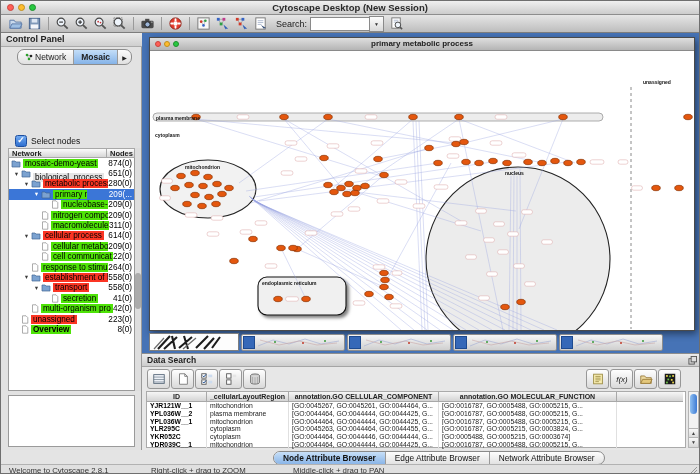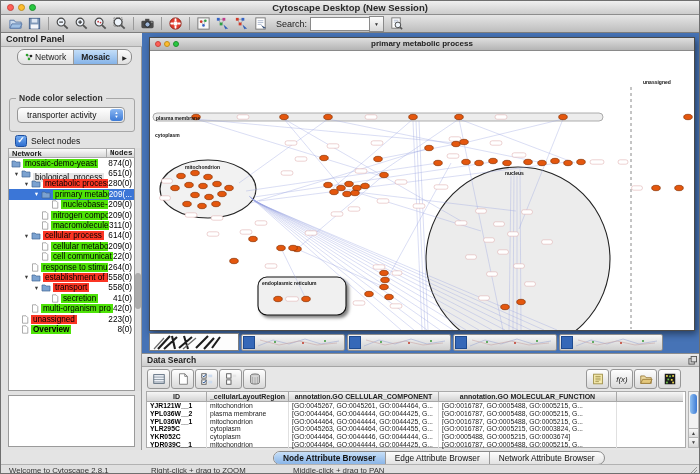--- a/index.html
+++ b/index.html
@@ -62,21 +62,21 @@
     font-size:7.5px;font-weight:bold;color:#222;padding-left:3px;box-sizing:border-box;line-height:9px;}
   #tree-wrap{position:absolute;left:7px;top:125px;width:127px;height:233px;background:#fff;
     border:1px solid #9a9a9a;border-top:none;box-sizing:border-box;overflow:hidden;}
   .tree-row{display:flex;align-items:center;height:10.4px;font-size:8.2px;padding-right:2px;}
   .tree-row.selected{background:#3b76d7;}
   .tri{flex:none;width:9px;text-align:center;font-size:5.5px;color:#3c3c3c;}
   .tree-row.selected .tri{color:#fff;}
   .t-icon{flex:none;margin-right:2px;display:flex;}
   .t-label{padding:0 2px;white-space:nowrap;overflow:hidden;flex:0 1 auto;min-width:0;color:#000;}
   .t-count{margin-left:auto;flex:none;color:#000;font-size:8.2px;}
-  .tree-row.selected .t-count{color:#fff;}
+  .tree-row.selected .t-count{color:#fff;padding-left:22px;}
   #cp-scroll{position:absolute;left:134px;top:115px;width:6px;height:243px;background:#dedede;}
   #cp-scroll-thumb{position:absolute;left:0px;top:125px;width:6px;height:36px;border-radius:3px;background:#ababab;}
   #birdseye{position:absolute;left:7px;top:362px;width:127px;height:52px;background:#fff;
     border:1px solid #9a9a9a;box-sizing:border-box;}
   
   #right{position:absolute;left:141px;top:32px;width:559px;height:417px;}
   #desktop{position:absolute;left:0;top:0;width:100%;height:320px;background:#4673b6;overflow:hidden;}
   #netwin{position:absolute;left:7px;top:4px;width:546px;height:294px;background:#fff;
     border:1px solid #4a4a4a;box-shadow:2px 3px 7px rgba(0,0,0,.45);box-sizing:border-box;}
   #netwin-titlebar{position:absolute;left:0;top:0;width:100%;height:12px;
@@ -277,37 +277,27 @@
             <circle cx="6" cy="3" r="1.3" fill="#222"></circle>
             <circle cx="4" cy="6" r="1.3" fill="#2ca02c"></circle>
         </svg>
         <span>Network</span>
       </div>
       <div class="cp-tab active">
         <span>Mosaic</span>
       </div>
       <div class="cp-tab-more">▶</div>
     </div>
-    <div id="cp-fieldset">
-      <div id="cp-legend">Node color selection</div>
-      <div id="cp-combo">
-        <span id="cp-combo-label">transporter activity</span>
-        <span id="cp-combo-stepper">
-            <span>▲</span>
-            <span>▼</span>
-          </span>
-      </div>
-    </div>
     <div id="cp-checkrow">
       <div id="cp-checkbox">✓</div>
       <span id="cp-checklabel">Select nodes</span>
     </div>
     <div id="tree-header">
       <div class="th-cell" style="width:99px;">Network</div>
-      <div class="th-cell" style="width:28px;border-left:none;font-family:Liberation Mono, monospace;">Nodes</div>
+      <div class="th-cell" style="width:28px;border-left:none;">Nodes</div>
     </div>
     <div id="tree-wrap">
         <div class="tree-row">
           <span style="width: 2px; flex: 0 0 auto;"></span>
           <span class="t-icon">
             <svg width="10" height="9" viewBox="0 0 10 9">
               <path d="M1 2h3l1 1h4v5H1z" fill="#7ba2d0" stroke="#3f6693" stroke-width=".7"></path>
             </svg>
           </span>
           <span class="t-label" style="background: rgb(78, 227, 7);">mosaic-demo-yeast</span>

